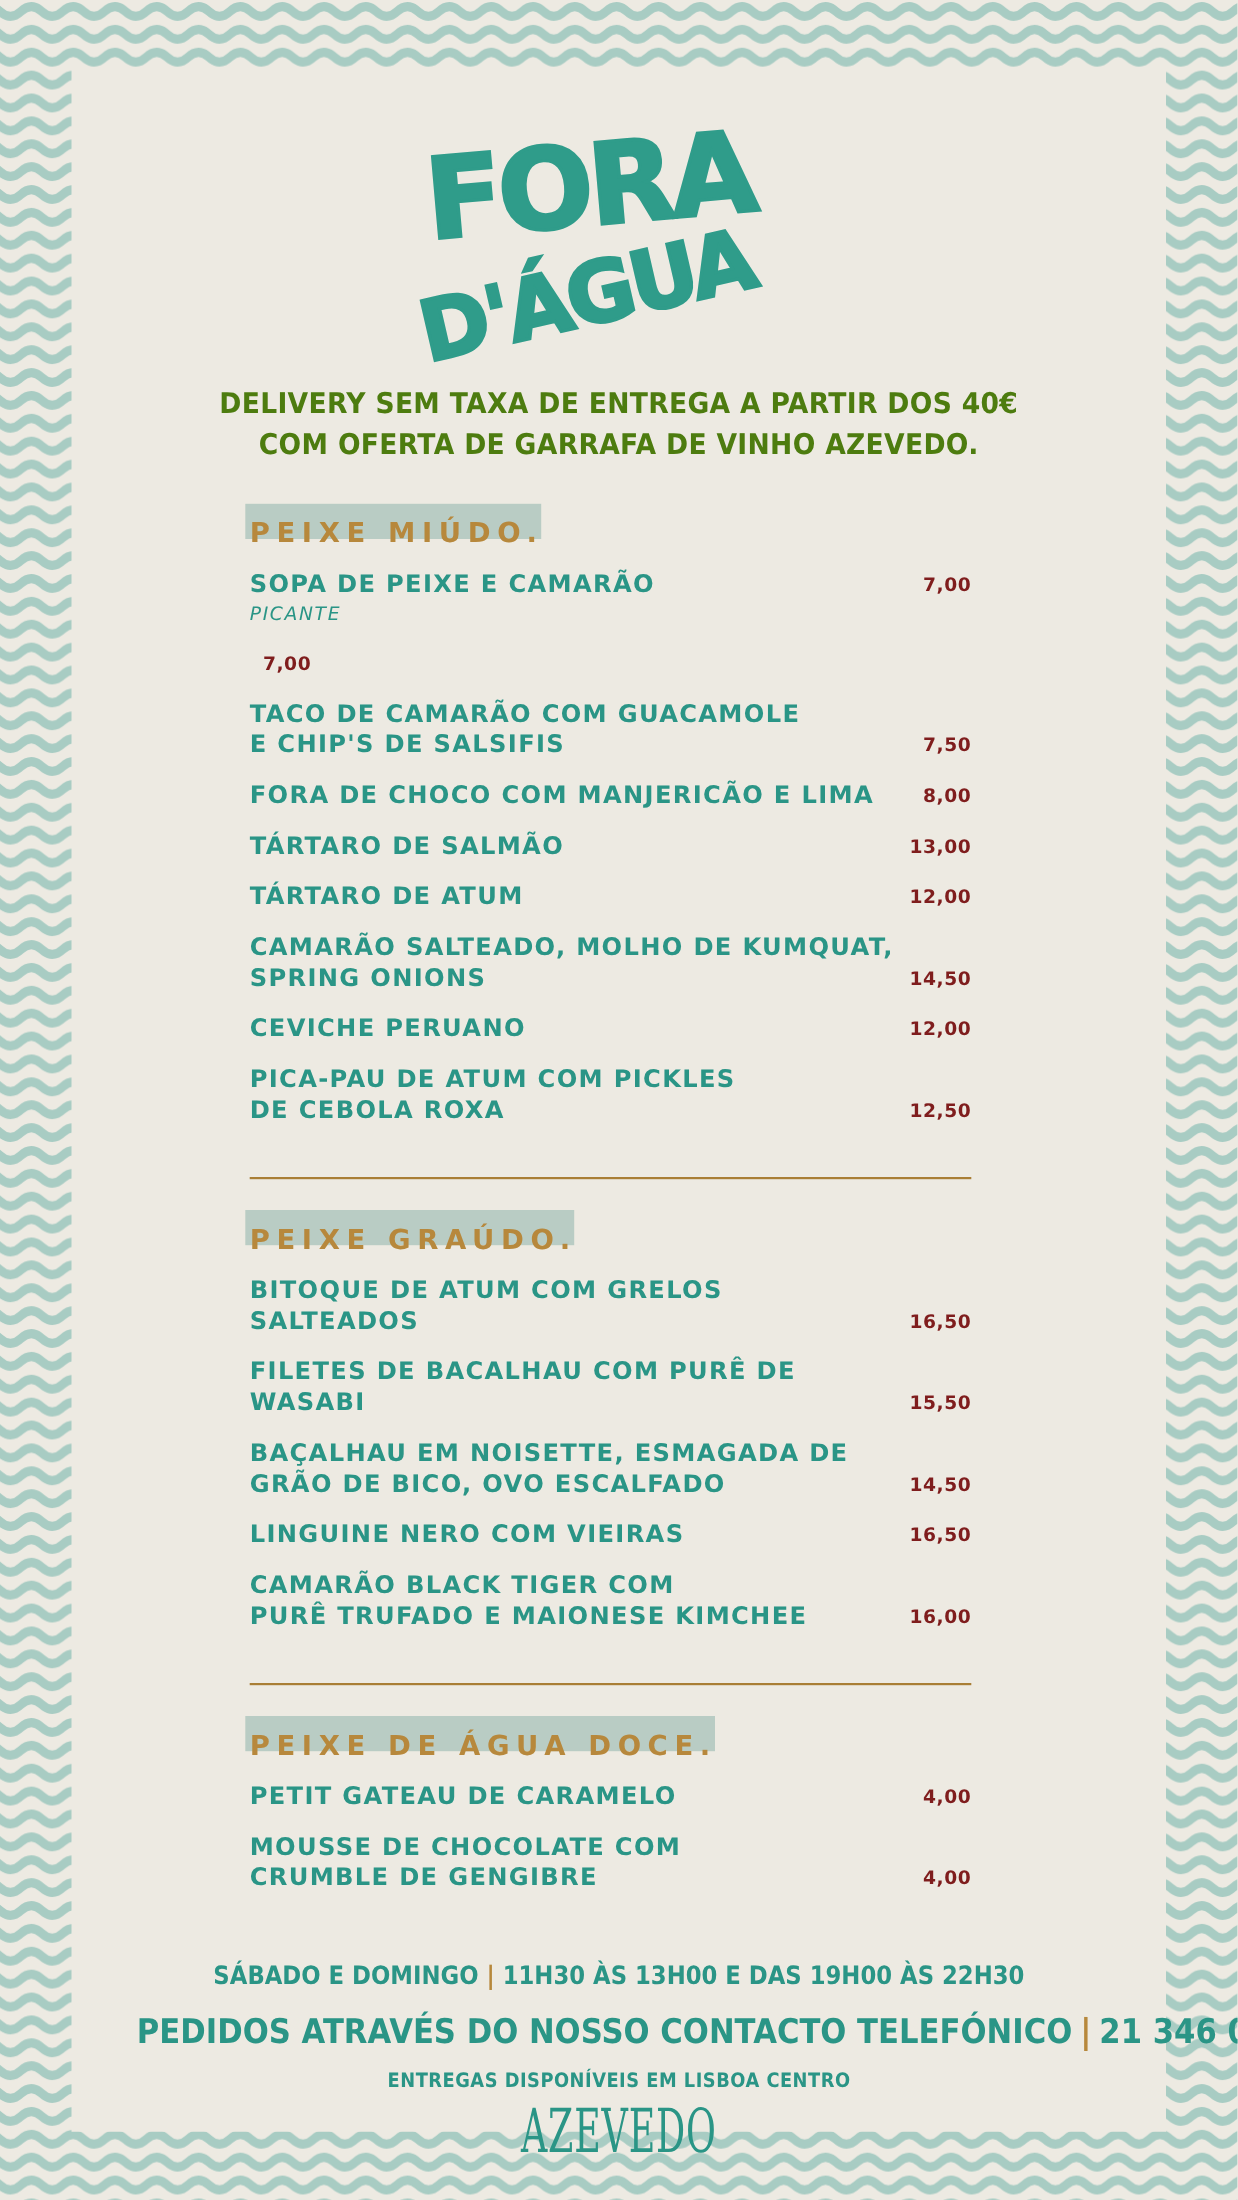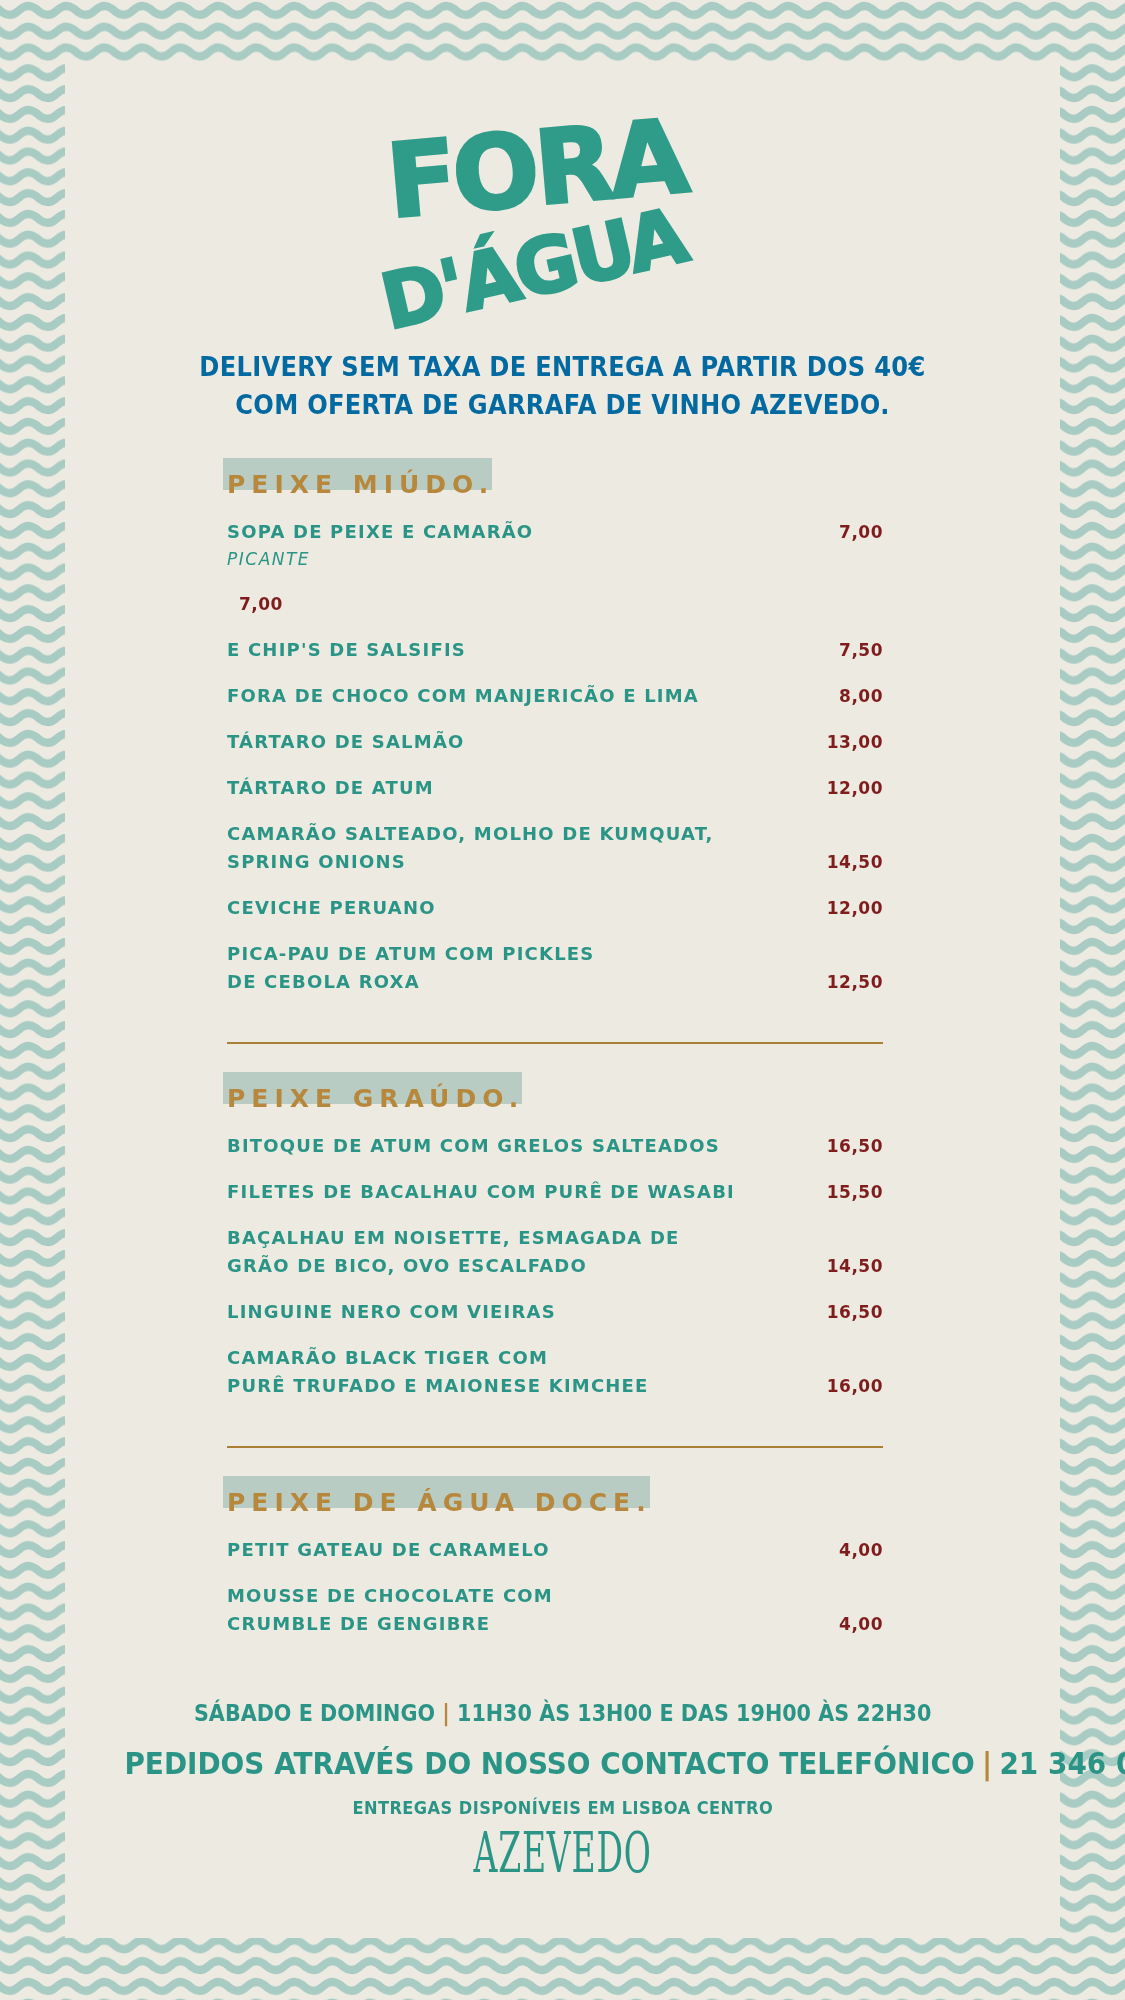--- a/index.html
+++ b/index.html
@@ -14,40 +14,40 @@
     box-sizing:border-box;padding-top:40px;
   }
   
   .logo-wrap{width:430px;height:190px;margin:0 auto;overflow:visible;}
   .logo-wrap svg{overflow:visible;}
   .logo-text{
     font-family:"DejaVu Sans",sans-serif;font-weight:bold;fill:#2f9c8a;stroke:#2f9c8a;
   }
   
   .promo{
-    margin-top:56px;text-align:center;color:#0369a1;font-weight:bold;
+    margin-top:56px;text-align:center;color:#4d7c0f;font-weight:bold;
     font-size:26px;line-height:38px;letter-spacing:.3px;
   }
   .promo-inner{display:inline-block;transform:scaleX(.93);transform-origin:center;}
   
   .menu{margin:46px 0 10px 162px;width:656px;}
   .section-header{
     position:relative;display:inline-block;margin:0 0 18px 0;
     font-size:25px;font-weight:bold;letter-spacing:6px;color:#b7883c;line-height:30px;
   }
   .hl-band{
     position:absolute;left:-4px;right:2px;top:-12px;height:32px;
     background:#b9ccc4;z-index:0;
   }
   .hl-text{position:relative;z-index:1;}
   .section{margin-bottom:0;}
   .item{display:flex;align-items:flex-end;justify-content:space-between;}
   .item-block{margin-bottom:18px;}
   .item-lines{
-    color:#2a9586;font-weight:bold;font-size:18px;line-height:28px;letter-spacing:1.2px;
+    color:#2a9586;font-weight:bold;font-size:22px;line-height:28px;letter-spacing:1.2px;
   }
   .item-note{
     color:#2a9586;font-style:italic;font-size:17px;line-height:26px;letter-spacing:1.5px;
   }
   .item-price{
     color:#7f1d1d;font-weight:bold;font-size:17px;line-height:28px;letter-spacing:.5px;
     white-space:nowrap;padding-left:12px;
   }
   .divider{
     border:none;border-top:2px solid #a97e35;margin:46px 0 40px 0;width:100%;
@@ -101,20 +101,21 @@
             <div class="item-price">7,00</div>
           </div>
           <div class="item-note">PICANTE</div>
         </div><div class="item-block">
           <div class="item">
             <div class="item-price">7,00</div>
           </div>
         </div><div class="item-block">
           <div class="item">
             <div class="item-lines">
+              <div>TACO DE CAMARÃO COM GUACAMOLE</div>
               <div>E CHIP'S DE SALSIFIS</div>
             </div>
             <div class="item-price">7,50</div>
           </div>
         </div><div class="item-block">
           <div class="item">
             <div class="item-lines">
               <div>FORA DE CHOCO COM MANJERICÃO E LIMA</div>
             </div>
             <div class="item-price">8,00</div>

